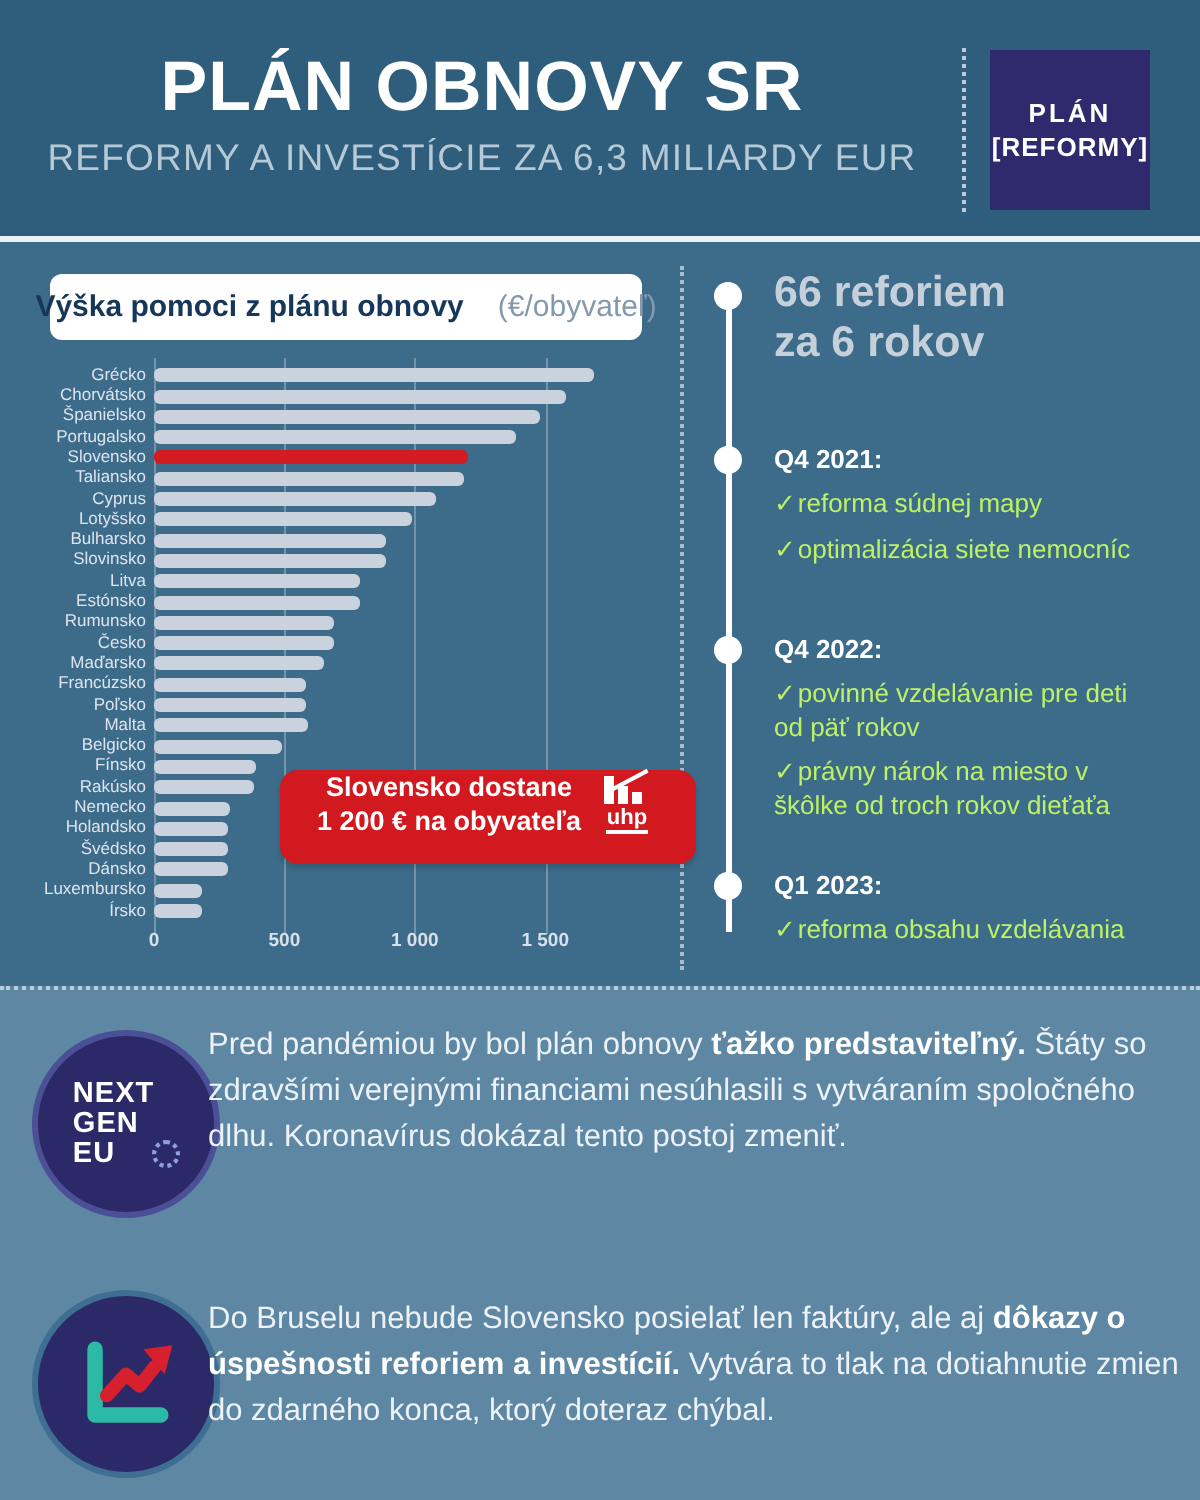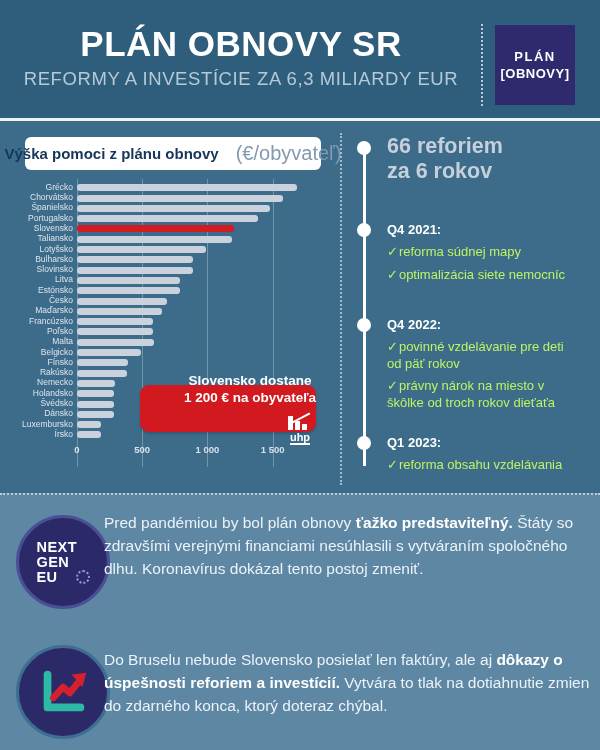--- a/index.html
+++ b/index.html
@@ -17,36 +17,36 @@
   .logo-box{position:absolute;left:495px;top:25px;width:80px;height:80px;background:#2f2a6d;
     display:flex;flex-direction:column;align-items:center;justify-content:center;color:#fff;}
   .logo-line1{font-size:13px;font-weight:800;letter-spacing:1.5px;}
   .logo-line2{font-size:13px;font-weight:800;letter-spacing:.5px;margin-top:2px;}
   .hr-white{position:absolute;left:0;top:118px;width:600px;height:3px;background:#edf2f7;}
   
   .main{position:absolute;left:0;top:121px;width:600px;height:372px;background:#3d6c8b;}
   .chart-title-pill{position:absolute;left:25px;top:16px;width:296px;height:33px;background:#ffffff;
     border-radius:6px;display:flex;align-items:center;justify-content:center;white-space:nowrap;}
   .chart-title-bold{font-size:15px;font-weight:800;color:#16365a;}
-  .chart-title-light{font-size:20px;font-weight:400;color:#8399b0;margin-left:17px;}
+  .chart-title-light{font-size:15px;font-weight:400;color:#8399b0;margin-left:17px;}
   .chart{position:absolute;left:12px;top:60px;width:335px;}
   .plot{position:relative;}
   .grid{position:absolute;left:65px;top:-2px;width:265px;height:288px;}
   .gridline{position:absolute;top:0;width:1px;height:100%;background:rgba(255,255,255,.28);}
   .rows{position:relative;}
   .crow{display:flex;align-items:flex-end;height:10.3px;}
   .clabel{width:61px;text-align:right;padding-right:4px;font-size:8.5px;color:#dde4ed;line-height:1;flex:none;}
   .cbar{height:7px;border-radius:3px;background:#c9d2dd;}
   .cbar.hl{background:#d31b22;}
   .xaxis{position:relative;margin-left:65px;height:14px;margin-top:6px;}
   .xtick{position:absolute;transform:translateX(-50%);font-size:9.5px;font-weight:700;color:#d9e0ea;}
   .chart-dotted{position:absolute;left:340px;top:12px;height:352px;border-left:2px dotted rgba(235,242,248,.6);}
   
-  .callout{position:absolute;left:140px;top:264px;width:176px;height:47px;background:#d2191f;border-radius:9px;
-    display:flex;align-items:flex-end;justify-content:center;gap:7px;box-shadow:0 2px 3px rgba(0,0,0,.18);flex-direction:column;}
+  .callout{position:absolute;left:140px;top:264px;width:208px;height:47px;background:#d2191f;border-radius:9px;
+    display:flex;align-items:flex-start;justify-content:center;gap:7px;box-shadow:0 2px 3px rgba(0,0,0,.18);}
   .callout-text{text-align:center;color:#ffffff;font-size:13.5px;font-weight:600;line-height:17px;white-space:nowrap;}
   .uhp{display:flex;flex-direction:column;align-items:center;width:32px;flex:none;}
   .uhp-icon{position:relative;width:24px;height:17px;}
   .uhp-bar{position:absolute;bottom:0;background:#fff;width:5px;}
   .uhp-b1{left:0;height:14px;}
   .uhp-b2{left:7px;height:9px;}
   .uhp-b3{left:14px;height:6px;}
   .uhp-line{position:absolute;left:3px;top:4px;width:20px;height:2px;background:#fff;transform:rotate(-28deg);}
   .uhp-label{font-size:11px;font-weight:800;color:#fff;border-bottom:2px solid #fff;line-height:12px;margin-top:1px;}
   
@@ -79,21 +79,21 @@
 <div class="page">
 
   <div class="header">
     <div class="header-text">
       <div class="header-title">PLÁN OBNOVY SR</div>
       <div class="header-subtitle">REFORMY A INVESTÍCIE ZA 6,3 MILIARDY EUR</div>
     </div>
     <div class="header-dotted"></div>
     <div class="logo-box">
       <span class="logo-line1">PLÁN</span>
-      <span class="logo-line2">[OBNOVY]</span>
+      <span class="logo-line2">[REFORMY]</span>
     </div>
   </div>
   <div class="hr-white"></div>
 
   <div class="main">
     <div class="chart-title-pill">
       <span class="chart-title-bold">Výška pomoci z plánu obnovy</span>
       <span class="chart-title-light">(€/obyvateľ)</span>
     </div>
 
@@ -124,38 +124,46 @@
             </div>
             <div class="crow">
               <span class="clabel">Slovensko</span>
               <div class="cbar hl" style="width: 156.5px;"></div>
             </div>
             <div class="crow">
               <span class="clabel">Taliansko</span>
               <div class="cbar" style="width: 155.2px;"></div>
             </div>
             <div class="crow">
+              <span class="clabel">Cyprus</span>
+              <div class="cbar" style="width: 140.8px;"></div>
+            </div>
+            <div class="crow">
               <span class="clabel">Lotyšsko</span>
               <div class="cbar" style="width: 129.1px;"></div>
             </div>
             <div class="crow">
               <span class="clabel">Bulharsko</span>
               <div class="cbar" style="width: 116.1px;"></div>
             </div>
             <div class="crow">
               <span class="clabel">Slovinsko</span>
               <div class="cbar" style="width: 116.1px;"></div>
             </div>
             <div class="crow">
               <span class="clabel">Litva</span>
               <div class="cbar" style="width: 103px;"></div>
             </div>
             <div class="crow">
               <span class="clabel">Estónsko</span>
               <div class="cbar" style="width: 103px;"></div>
+            </div>
+            <div class="crow">
+              <span class="clabel">Rumunsko</span>
+              <div class="cbar" style="width: 90px;"></div>
             </div>
             <div class="crow">
               <span class="clabel">Česko</span>
               <div class="cbar" style="width: 90px;"></div>
             </div>
             <div class="crow">
               <span class="clabel">Maďarsko</span>
               <div class="cbar" style="width: 84.8px;"></div>
             </div>
             <div class="crow">

